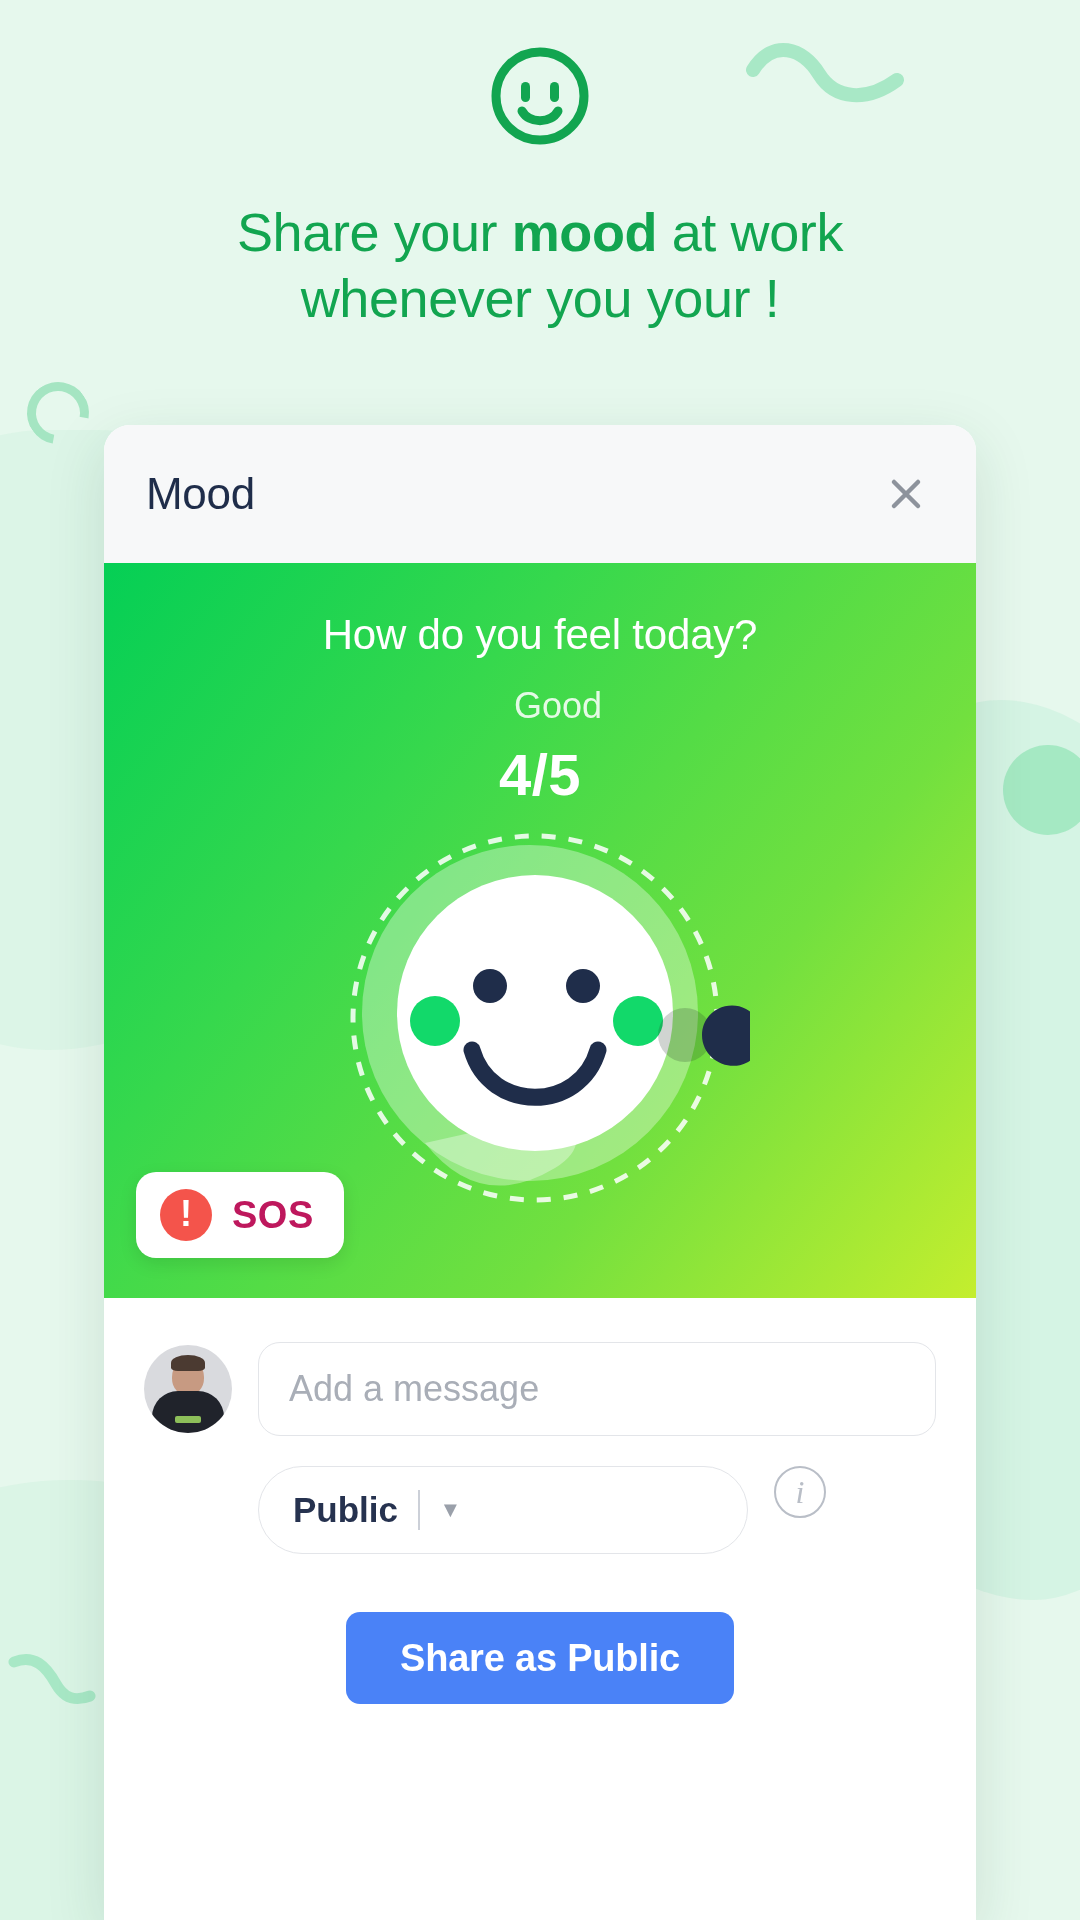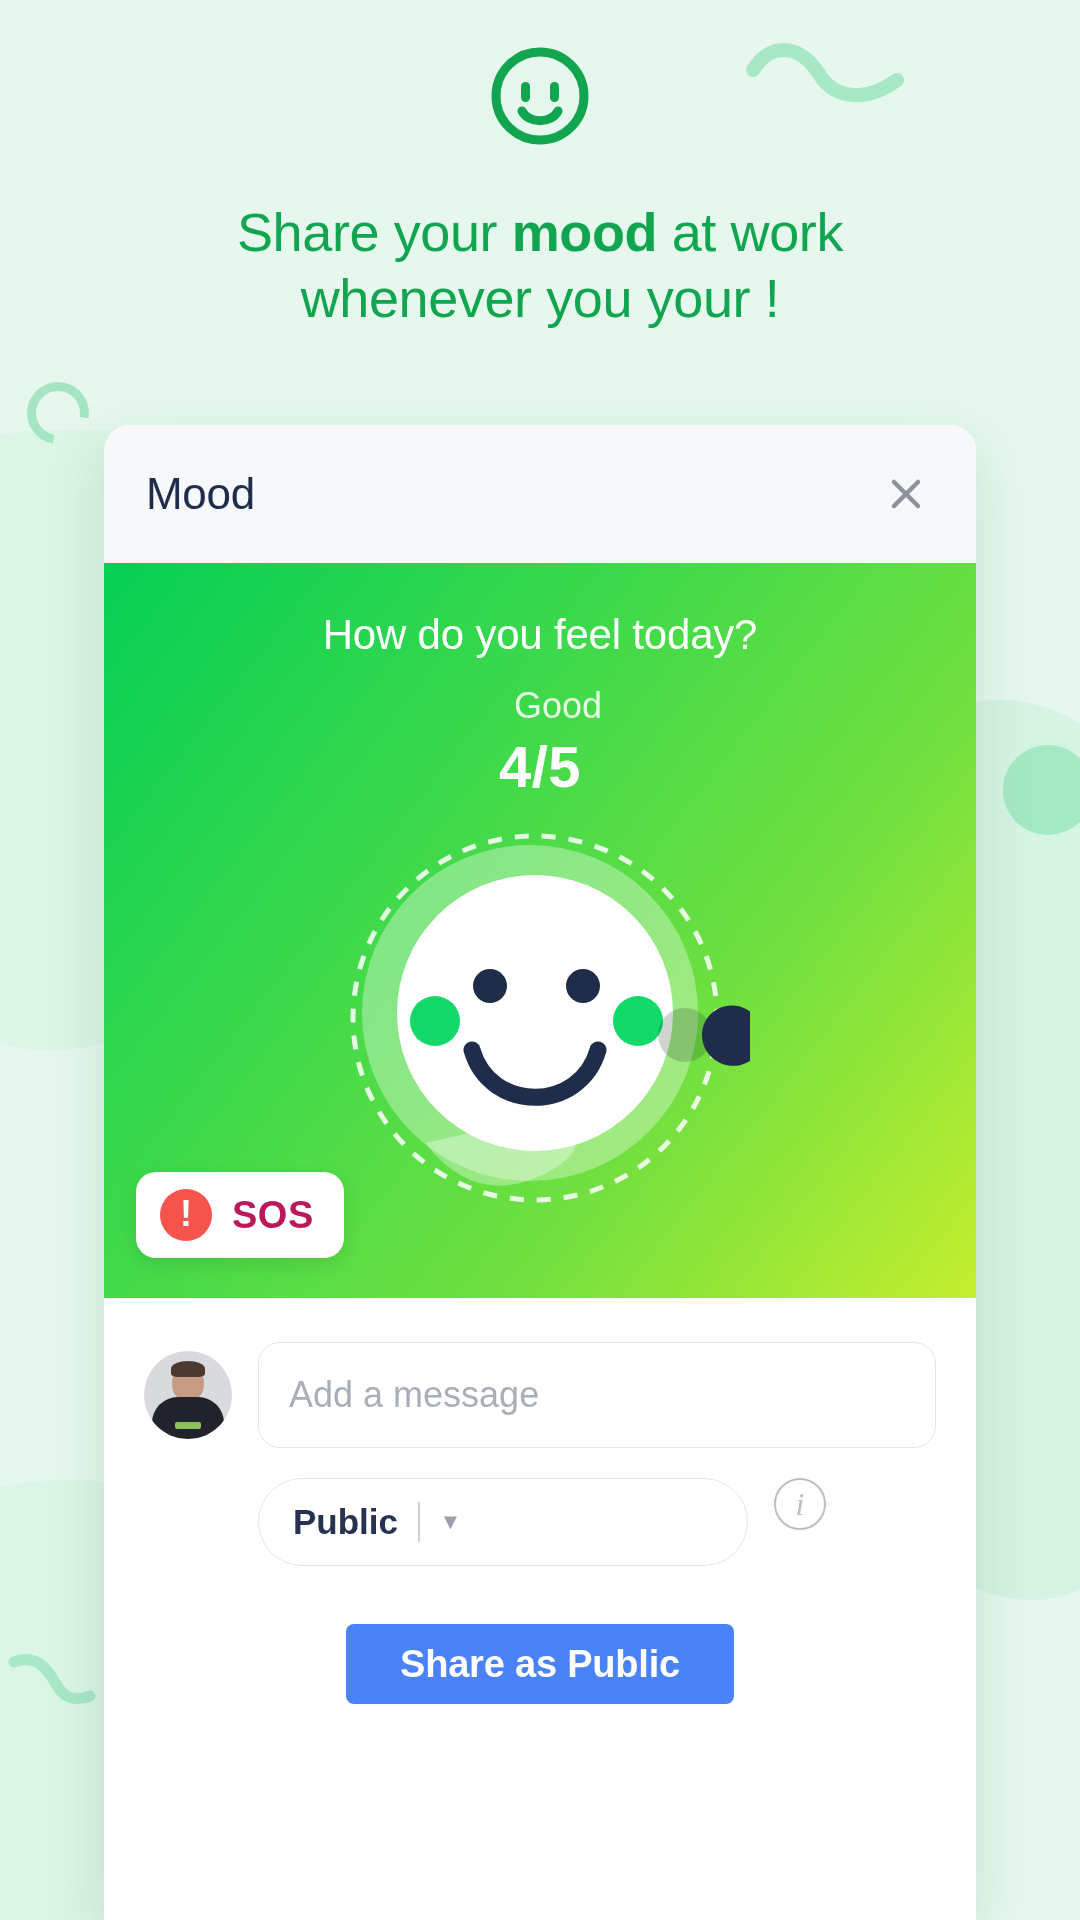--- a/index.html
+++ b/index.html
@@ -138,21 +138,21 @@
     font-size: 36px;
     font-weight: 400;
     margin-top: 26px;
     padding-left: 36px;
   }
   .mood-score {
     text-align: center;
     color: #ffffff;
     font-size: 58px;
     font-weight: 700;
-    margin-top: 6px;
+    margin-top: 14px;
     letter-spacing: 0.5px;
   }
 
   .face-wrap {
     position: absolute;
     left: 50%;
     top: 250px;
     transform: translateX(-50%);
     width: 420px;
     height: 420px;
@@ -239,21 +239,21 @@
     position: absolute;
     left: 50%; bottom: 10px;
     transform: translateX(-50%);
     width: 26px; height: 7px;
     border-radius: 2px;
     background: #8dbf5a;
   }
 
   .msg-input {
     flex: 1 1 auto;
-    height: 106px;
+    height: 94px;
     border: 1.5px solid #e3e5e9;
     border-radius: 22px;
     background: #fff;
     padding: 0 30px;
     font-family: "Liberation Sans", sans-serif;
     font-size: 36px;
     color: #1f2d4a;
     outline: none;
   }
   .msg-input::placeholder { color: #a9aeb7; }
@@ -310,28 +310,28 @@
     font-style: italic;
     cursor: pointer;
     flex: 0 0 52px;
   }
 
   .share-wrap { text-align: center; margin-top: 58px; }
   .share-btn {
     display: inline-flex;
     align-items: center;
     justify-content: center;
-    height: 80px;
+    height: 92px;
     padding: 0 54px;
     background: #4a82f7;
     color: #fff;
     font-size: 38px;
     font-weight: 700;
     border: none;
-    border-radius: 8px;
+    border-radius: 14px;
     font-family: "Liberation Sans", sans-serif;
     cursor: pointer;
     letter-spacing: -0.2px;
   }
 </style>
 </head>
 <body>
 
 <div class="bg-layer">
   <div class="blob-left-top"></div>

